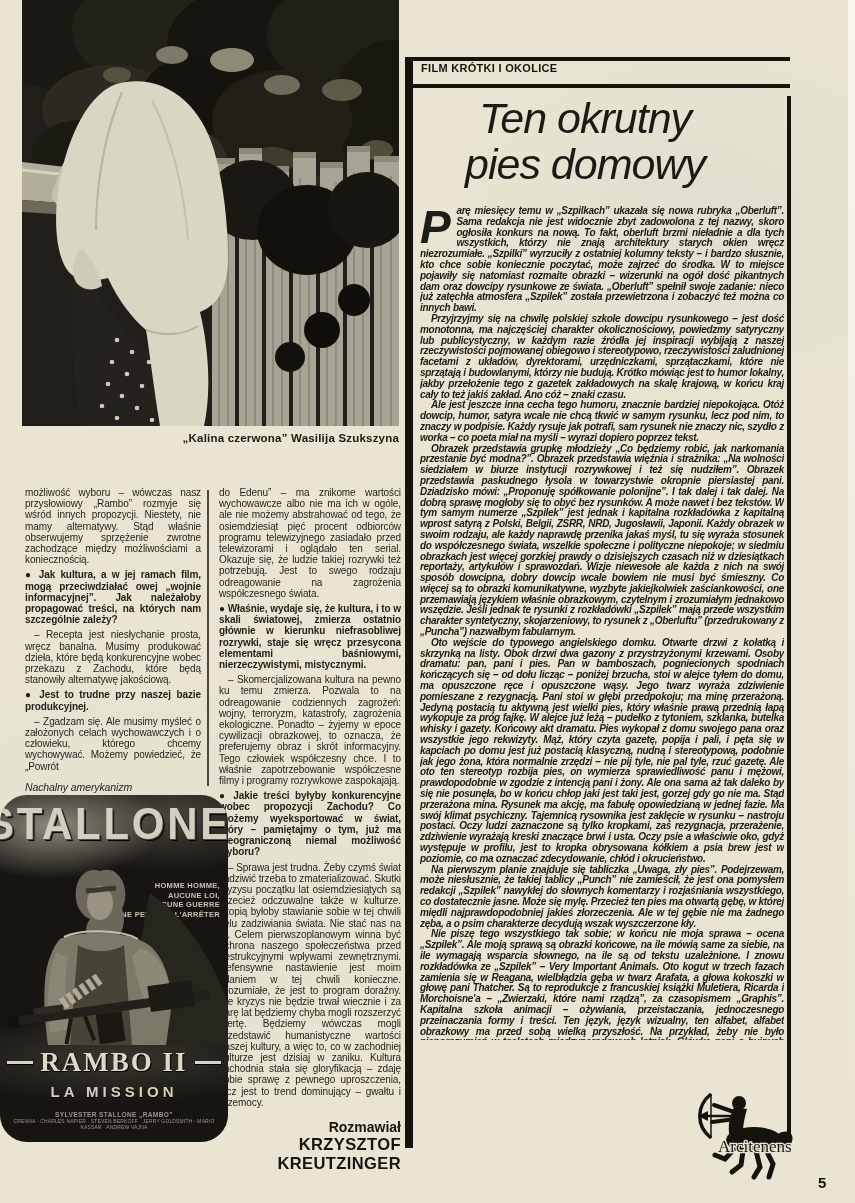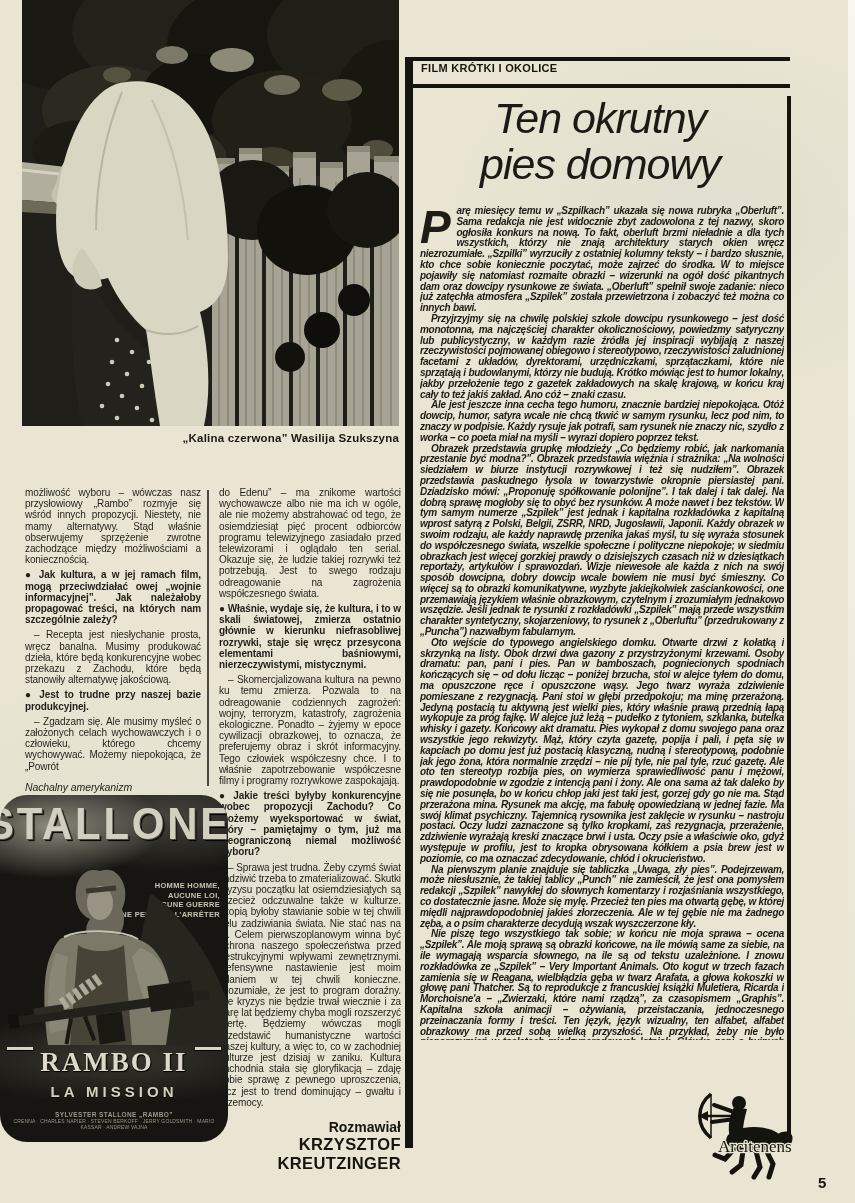--- a/index.html
+++ b/index.html
@@ -39,37 +39,37 @@
       radial-gradient(ellipse 180px 80px at 75% 6%, rgba(160,156,140,.35), transparent 70%),
       radial-gradient(ellipse 240px 60px at 50% 76%, rgba(150,145,125,.28), transparent 75%),
       #161511; border-radius: 27px;}
   .poster-stallone{position:absolute;left:-14px;top:4px;white-space:nowrap;
     font-weight:bold;font-size:44px;letter-spacing:3px;color:#d3cfc0;
     transform:scaleX(.95);transform-origin:left top;
     text-shadow:1px 1px 0 #4d4a3f,2px 2px 1px #000;}
   .poster-tagline{position:absolute;right:8px;top:86px;text-align:right;
     font-weight:bold;font-size:7.5px;line-height:9.5px;letter-spacing:.3px;color:#c7c3b1;}
   .poster-fig{position:absolute;left:0;top:58px;}
-  .poster-titlerow{position:absolute;left:0;top:252px;width:100%;display:flex;justify-content:center;gap:7px;}
+  .poster-titlerow{position:absolute;left:0;top:252px;width:100%;display:flex;align-items:center;justify-content:center;gap:7px;}
   .poster-titlerow .hline{height:3px;background:#d8d4c2;flex:0 0 26px;box-shadow:0 1px 0 #000;}
   .poster-title{font-family:"Liberation Serif",serif;font-weight:bold;font-size:27px;letter-spacing:2px;
     color:#ddd9c7;text-shadow:0 1px 0 #000,1px 1px 1px #000;white-space:nowrap;}
   .poster-subtitle{position:absolute;left:0;top:288px;width:100%;text-align:center;
     font-weight:bold;font-size:15px;letter-spacing:4px;color:#d5d1bf;text-shadow:0 1px 0 #000;}
   .poster-credits{position:absolute;left:0;top:316px;width:100%;text-align:center;color:#9b9788;}
   .poster-credits .c1{font-size:6.5px;font-weight:bold;letter-spacing:.4px;}
   .poster-credits .c2{font-size:5.5px;letter-spacing:.2px;transform:scaleX(.9);transform-origin:center;}
   
   .bar-left{position:absolute;left:405px;top:57px;width:8px;height:1091px;background:#15140f;}
   .rule-h{position:absolute;left:413px;width:377px;height:3.5px;background:#15140f;}
   .rule-h.top{top:57px;}
   .rule-h.bot{top:84px;}
   .rule-right{position:absolute;left:787px;top:96px;width:4px;height:1052px;background:#15140f;}
   .kicker{position:absolute;left:421px;top:62px;font-weight:bold;font-size:11px;letter-spacing:.3px;color:#15140f;}
-  .headline{position:absolute;left:420px;top:95px;width:360px;text-align:center;
+  .headline{position:absolute;left:405px;top:95px;width:360px;text-align:center;
     font-style:italic;font-size:43px;line-height:46px;color:#1b1a15;letter-spacing:-1px;}
   .article-body{position:absolute;left:420px;top:206px;width:364px;height:834px;overflow:hidden;
     font-style:italic;font-weight:bold;font-size:10px;line-height:10.8px;letter-spacing:-.3px;
     text-align:justify;color:#1d1c16;}
   .article-body p{margin:0;text-indent:11px;}
   .article-body p.first{text-indent:0;}
   .dropcap{float:left;font-size:46px;line-height:38px;padding:2px 6px 0 0;font-weight:bold;font-style:italic;}
   
   .arch-logo{position:absolute;left:690px;top:1092px;width:115px;height:90px;}
   .page-num{position:absolute;left:818px;top:1174px;font-weight:bold;font-size:15px;color:#15140f;}
@@ -189,21 +189,21 @@
     </g>
   </svg>
 </div>
 <div class="photo-caption">„Kalina czerwona” Wasilija Szukszyna</div>
 
 <div class="col col1">
   <p class="a cont">możliwość wyboru – wówczas nasz przysłowiowy „Rambo” rozmyje się wśród innych propozycji. Niestety, nie mamy alternatywy. Stąd właśnie obserwujemy sprzężenie zwrotne zachodzące między możliwościami a koniecznością.</p>
   <p class="q">● Jak kultura, a w jej ramach film, mogą przeciwdziałać owej „wojnie informacyjnej”. Jak należałoby propagować treści, na których nam szczególnie zależy?</p>
   <p class="a">– Recepta jest niesłychanie prosta, wręcz banalna. Musimy produkować dzieła, które będą konkurencyjne wobec przekazu z Zachodu, które będą stanowiły alternatywę jakościową.</p>
   <p class="q">● Jest to trudne przy naszej bazie produkcyjnej.</p>
-  <p class="a">– Zgadzam się. Ale musimy myśleć o założonych celach wychowawczych i o człowieku, którego chcemy wychowywać. Możemy niepokojąca, że „Powrót</p>
+  <p class="a">– Zgadzam się. Ale musimy myśleć o założonych celach wychowawczych i o człowieku, którego chcemy wychowywać. Możemy powiedzieć, że „Powrót</p>
   <div class="note">Nachalny amerykanizm</div>
   <div class="credit">„Rambo II” George P. Cosmatosa</div>
 </div>
 <div class="col-divider"></div>
 
 <div class="col col2">
   <p class="a cont">do Edenu” – ma znikome wartości wychowawcze albo nie ma ich w ogóle, ale nie możemy abstrahować od tego, że osiemdziesiąt pięć procent odbiorców programu telewizyjnego zasiadało przed telewizorami i oglądało ten serial. Okazuje się, że ludzie takiej rozrywki też potrzebują. Jest to swego rodzaju odreagowanie na zagrożenia współczesnego świata.</p>
   <p class="q">● Właśnie, wydaje się, że kultura, i to w skali światowej, zmierza ostatnio głównie w kierunku niefrasobliwej rozrywki, staje się wręcz przesycona elementami baśniowymi, nierzeczywistymi, mistycznymi.</p>
   <p class="a">– Skomercjalizowana kultura na pewno ku temu zmierza. Pozwala to na odreagowanie codziennych zagrożeń: wojny, terroryzm, katastrofy, zagrożenia ekologiczne. Ponadto – żyjemy w epoce cywilizacji obrazkowej, to oznacza, że preferujemy obraz i skrót informacyjny. Tego człowiek współczesny chce. I to właśnie zapotrzebowanie współczesne filmy i programy rozrywkowe zaspokajają.</p>
   <p class="q">● Jakie treści byłyby konkurencyjne wobec propozycji Zachodu? Co możemy wyeksportować w świat, który – pamiętajmy o tym, już ma nieograniczoną niemal możliwość wyboru?</p>

